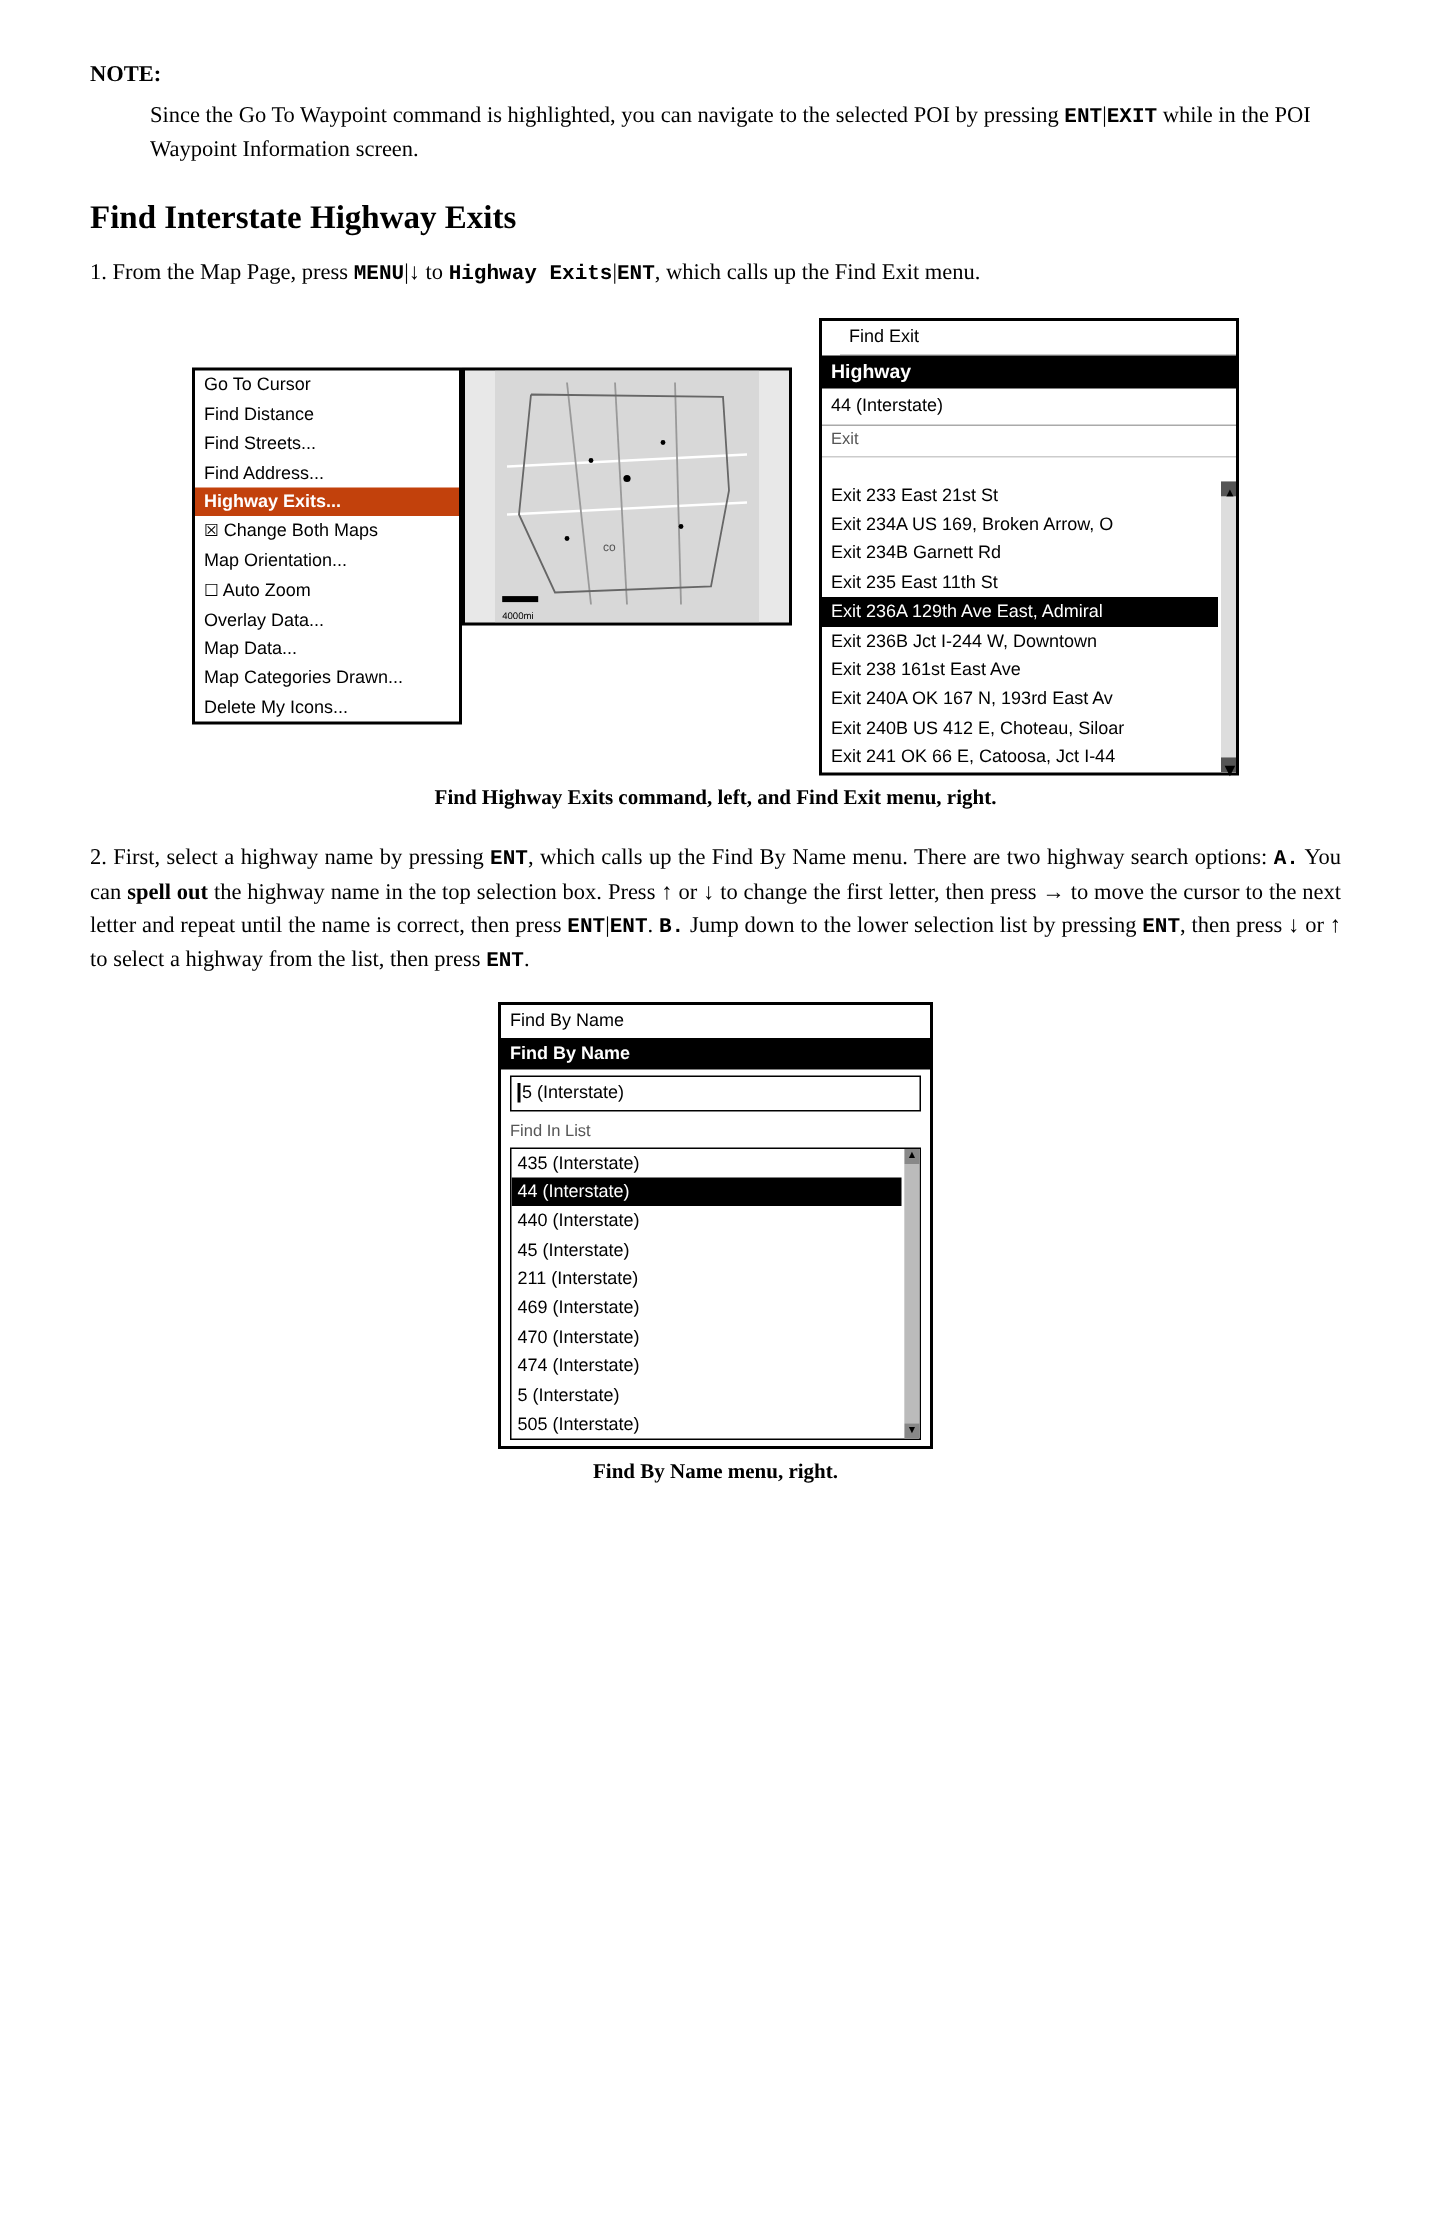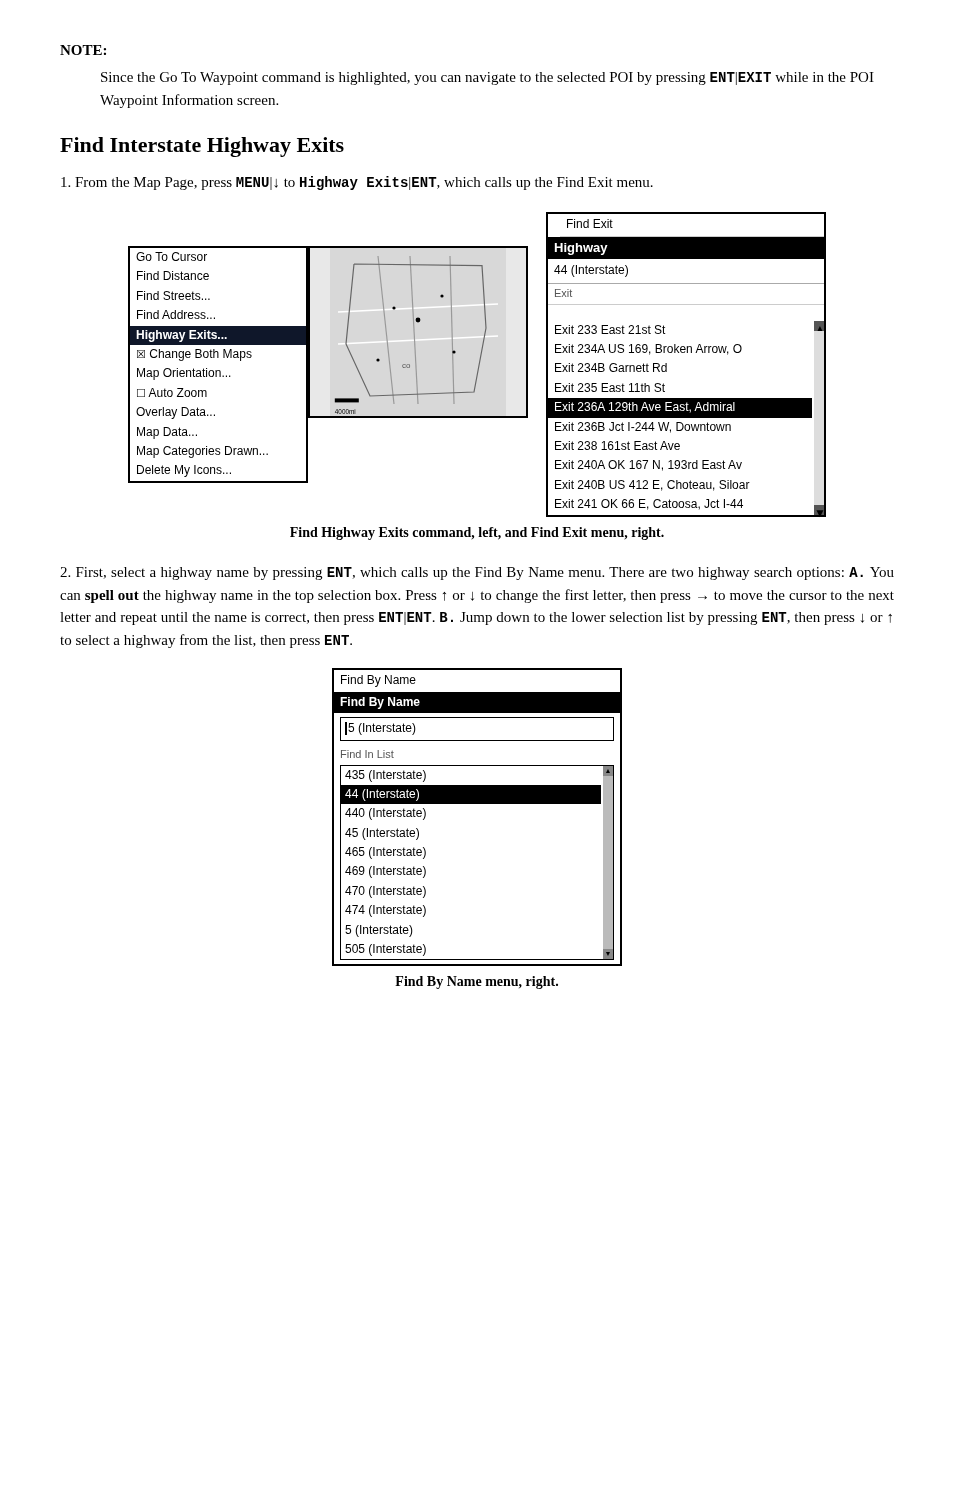--- a/index.html
+++ b/index.html
@@ -177,21 +177,21 @@
       background: #fff;
       font-family: Arial, sans-serif;
       font-size: 12px;
       width: 180px;
     }
     .lm-item {
       padding: 1px 6px;
       white-space: nowrap;
     }
     .lm-item.bold { font-weight: bold; }
-    .lm-item.sel { background: #0f172a; color: #fff; }
+    .lm-item.sel { background: #c2410c; color: #fff; }
     
     svg.map-svg {
       position: absolute;
       top: 0; left: 0;
       width: 100%;
       height: 100%;
     }
     .figure-row-bottom {
       display: flex;
       justify-content: center;
@@ -308,21 +308,21 @@
     <div class="fbn-input">
       <span style="display:inline-block;width:2px;height:13px;background:#000;vertical-align:middle;margin-right:1px;"></span>
         <span>5 (Interstate)</span>
     </div>
     <div class="fbn-section">Find In List</div>
     <div class="fbn-list" style="padding-right:12px;position:relative;">
       <div class="fbn-item">435 (Interstate)</div>
       <div class="fbn-item sel">44 (Interstate)</div>
       <div class="fbn-item">440 (Interstate)</div>
       <div class="fbn-item">45 (Interstate)</div>
-      <div class="fbn-item">465 (Interstate)</div>
+      <div class="fbn-item">211 (Interstate)</div>
       <div class="fbn-item">469 (Interstate)</div>
       <div class="fbn-item">470 (Interstate)</div>
       <div class="fbn-item">474 (Interstate)</div>
       <div class="fbn-item">5 (Interstate)</div>
       <div class="fbn-item">505 (Interstate)</div>
 
       <div style="position:absolute;right:0;top:0;width:10px;height:100%;display:flex;flex-direction:column;background:#ccc;">
         <div style="height:10px;background:#888;width:10px;font-size:7px;text-align:center;">▲</div>
         <div style="flex:1;background:#bbb;"></div>
         <div style="height:10px;background:#888;width:10px;font-size:7px;text-align:center;">▼</div>

